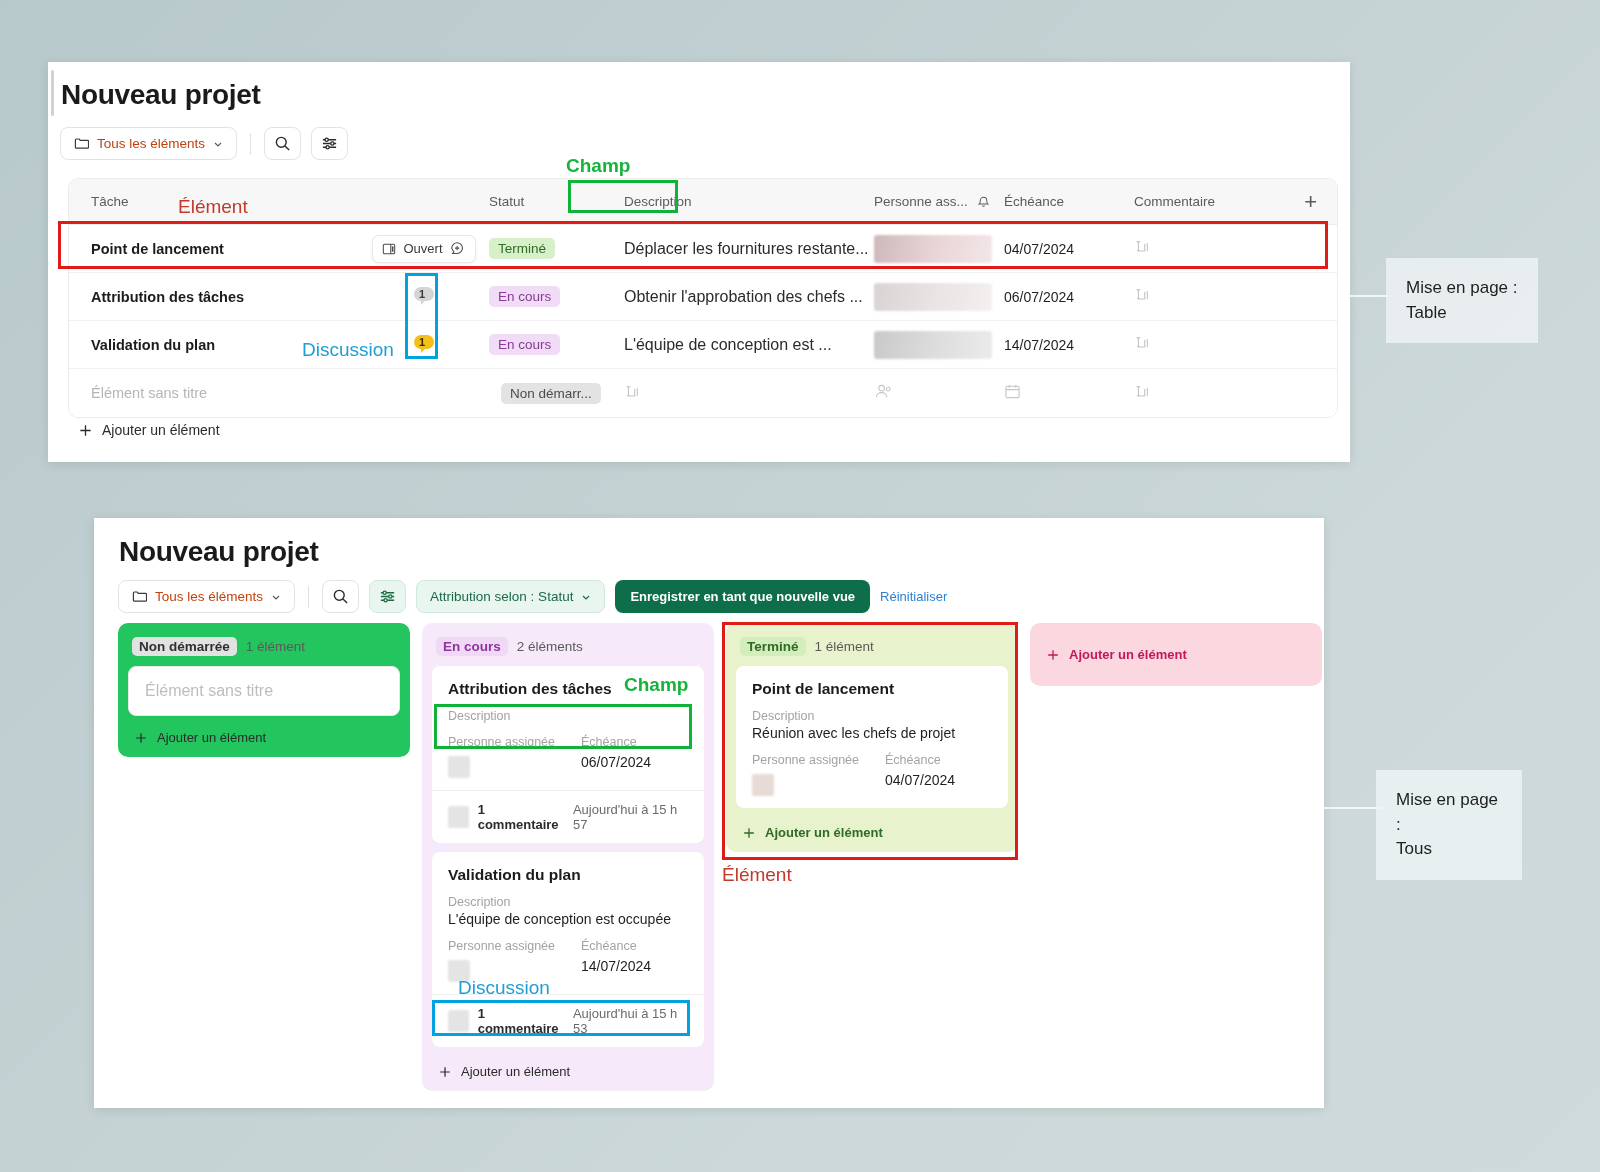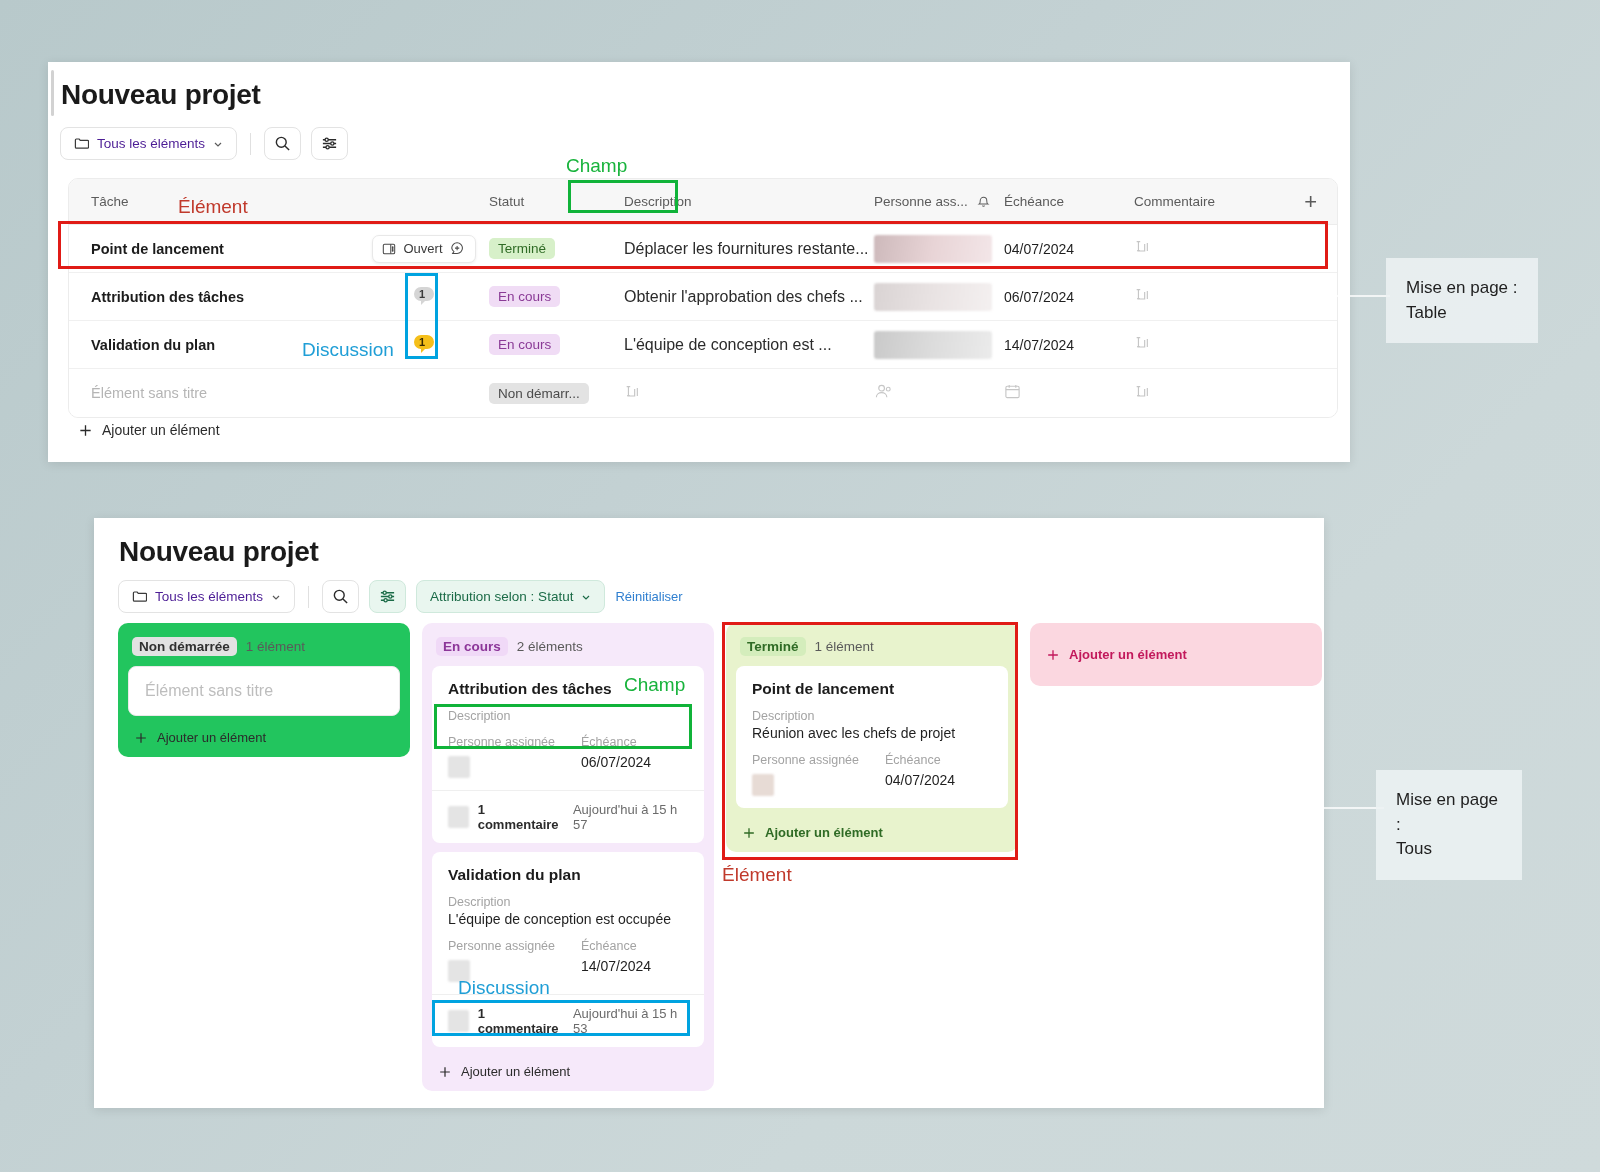--- a/index.html
+++ b/index.html
@@ -56,21 +56,21 @@
   .pill-btn {
     display: flex;
     align-items: center;
     gap: 8px;
     height: 33px;
     padding: 0 13px;
     border: 1px solid #e3e3e3;
     border-radius: 8px;
     background: #fff;
     font-size: 13.5px;
-    color: #4c1d95;
+    color: #c2410c;
     white-space: nowrap;
     cursor: pointer;
   }
 
   .icon-btn {
     width: 37px;
     height: 33px;
     border: 1px solid #e3e3e3;
     border-radius: 8px;
     background: #fff;
@@ -144,21 +144,21 @@
   }
 
   .badge {
     display: inline-block;
     padding: 3px 9px;
     border-radius: 5px;
     font-size: 13.5px;
   }
   .badge.done    { background: #d7f0c9; color: #2f6b25; }
   .badge.prog    { background: #f0dcf5; color: #8a3a96; }
-  .badge.notst   { background: #e3e3e3; color: #4b4b4b; }
+  .badge.notst   { background: #e3e3e3; color: #4b4b4b; margin-left: 12px; }
 
   .desc-cell { color: #2b2b2b; font-size: 16px; white-space: nowrap; }
 
   .avatar-blur {
     width: 118px;
     height: 28px;
     border-radius: 3px;
     filter: blur(1px);
   }
   .av1 { background: linear-gradient(100deg,#cdb9bb,#e8d4d6,#f3e6e8); }
@@ -356,21 +356,21 @@
   .ann-green { border: 3px solid #10b339; }
   .ann-blue  { border: 3px solid #00a3e0; }
 
   .ann-label {
     position: absolute;
     font-size: 19px;
     pointer-events: none;
     white-space: nowrap;
   }
   .lbl-red   { color: #c0392b; }
-  .lbl-green { color: #18b33c; }
+  .lbl-green { color: #18b33c; font-weight: bold; }
   .lbl-blue  { color: #1f9ed6; }
 
   
   .callout {
     position: absolute;
     background: rgba(236,241,242,0.88);
     padding: 18px 20px;
     font-size: 17px;
     color: #1f1f1f;
     line-height: 1.45;
@@ -624,20 +624,21 @@
       </span>
     </div>
     <div class="pill-btn light-green">
       <span>Attribution selon : Statut</span>
       <span class="glyph">
         <svg width="10" height="10" viewBox="0 0 10 10" fill="none" stroke="#1b6b47" stroke-width="1.2">
             <path d="M2 4l3 3 3-3"></path>
           </svg>
       </span>
     </div>
+    <button class="btn-primary">Enregistrer en tant que nouvelle vue</button>
     <span class="link-btn">Réinitialiser</span>
   </div>
 
   <div class="board-cols">
 
     <div class="bcol grey">
       <div class="bcol-head">
         <span class="bcol-tag tag-grey">Non démarrée</span>
         <span class="bcol-count">1 élément</span>
       </div>

